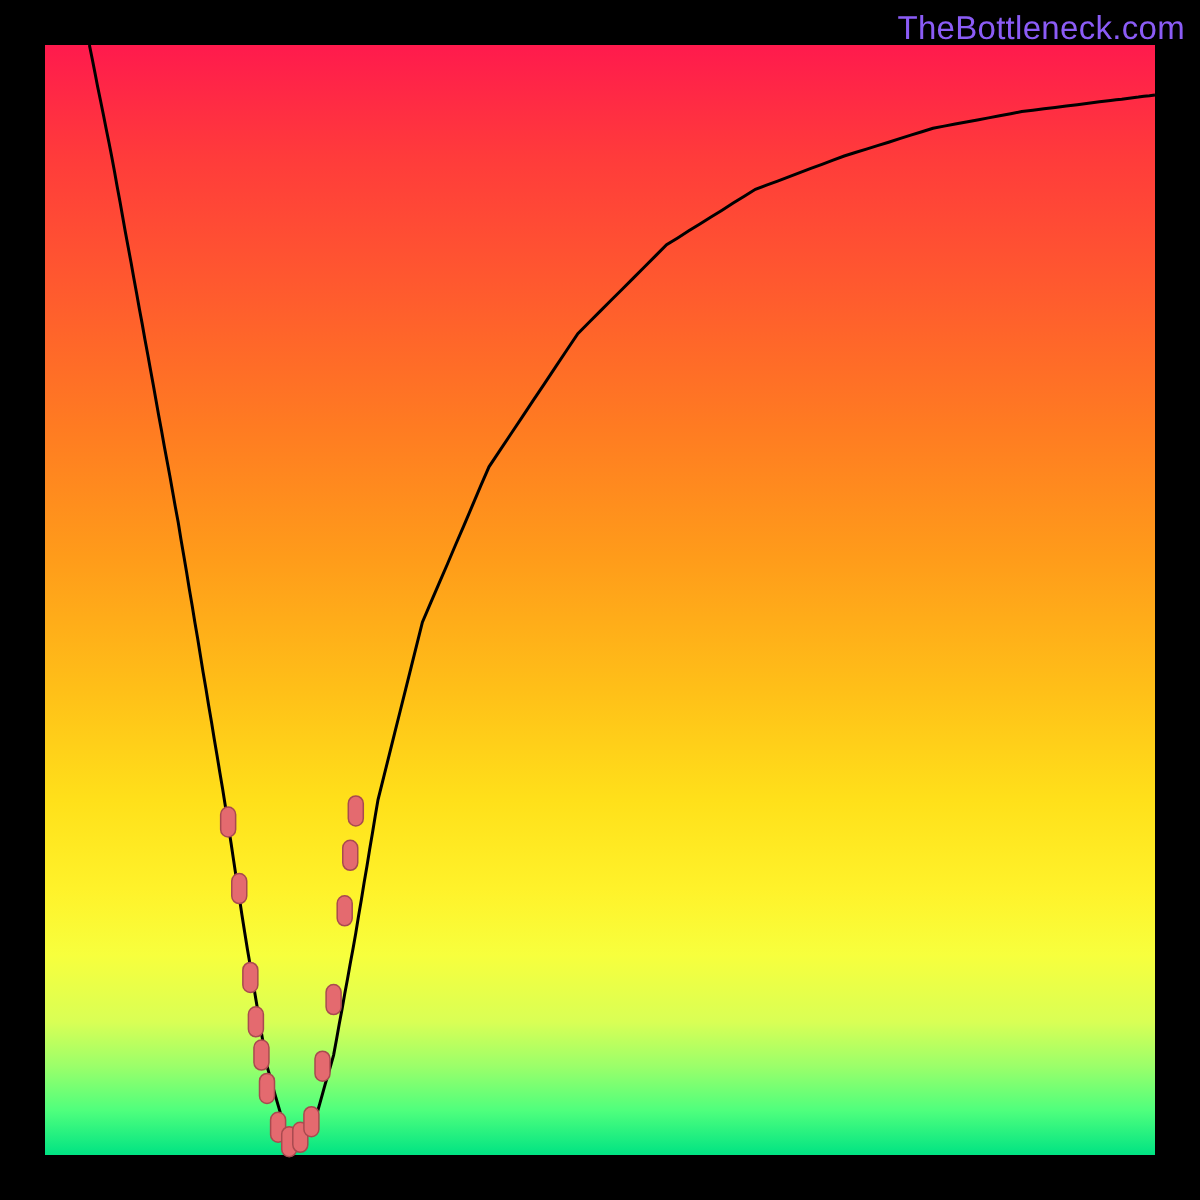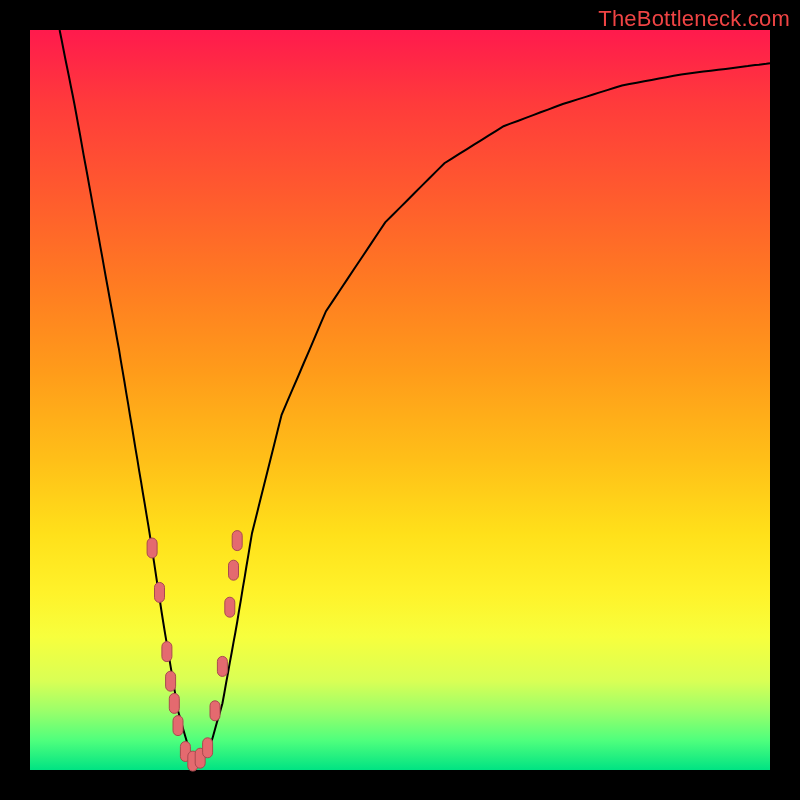--- a/index.html
+++ b/index.html
@@ -39,21 +39,21 @@
       #d9ff55 88%,
       #9bff6a 92%,
       #4fff7d 96%,
       #00e383 100%
     );
   }
   .watermark {
     position: absolute;
     top: 6px;
     right: 10px;
-    color: #ef4444;
+    color: #8b5cf6;
     font-size: 22px;
     letter-spacing: 0.2px;
     font-weight: 400;
     user-select: none;
   }
   svg.curve-layer {
     position: absolute;
     left: 0;
     top: 0;
     width: 740px;

